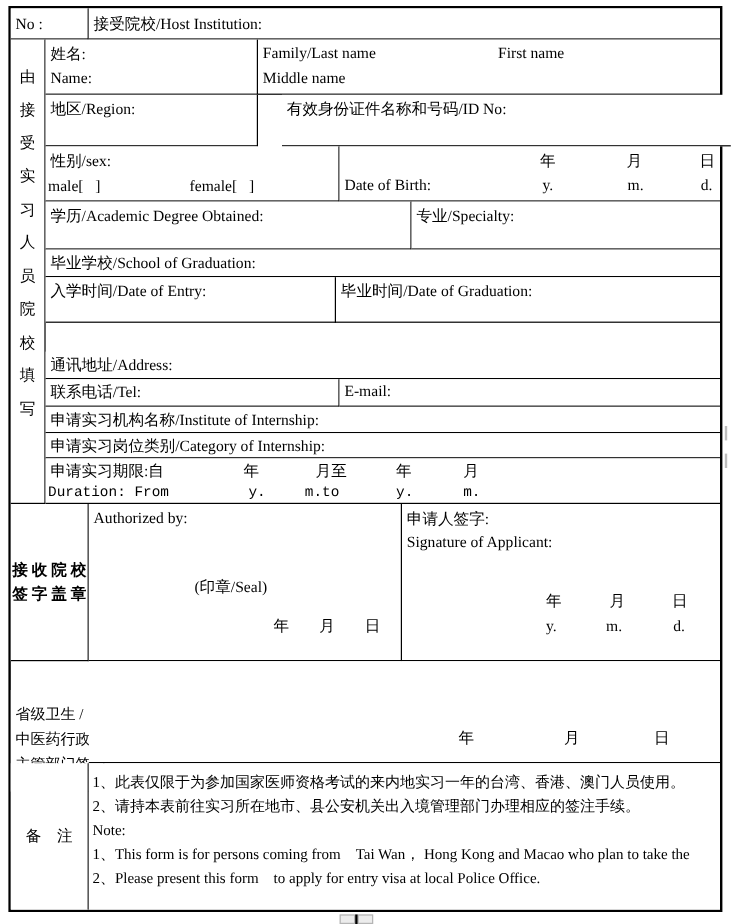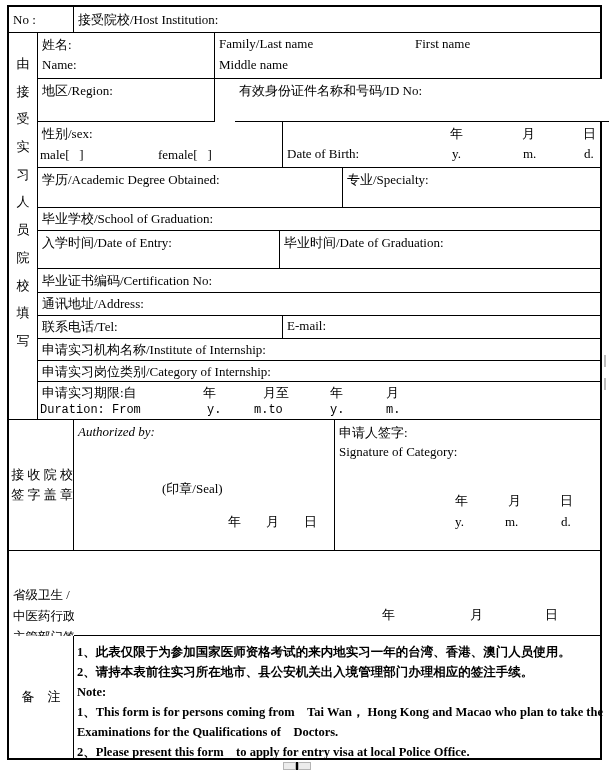--- a/index.html
+++ b/index.html
@@ -12,26 +12,26 @@
           background:#fff; }
   .cell.no-r { border-right:none; }
   .cell.no-b { border-bottom:none; }
   .abs { position:absolute; white-space:nowrap; }
   .pre { white-space:pre; }
   .lbl { display:block; padding:3px 2px 0 4px; line-height:20px; }
   .mono { font-family:"Liberation Mono","DejaVu Sans Mono",monospace; font-size:12px; }
   .vcol { display:flex; flex-direction:column; align-items:center;
           padding:24px 0 72px 0; justify-content:space-between; height:100%; }
   .vcol span { font-size:13px; line-height:13px; }
-  .notes { padding:6px 16px 0 3px; line-height:20px; font-size:12.5px;font-weight:bold; }
+  .notes { padding:6px 16px 0 3px; line-height:20px; font-size:12.5px; }
   .notes div { white-space:nowrap; }
   .prov-lines { padding:10px 3px 0 4px; line-height:21px; font-size:12.5px; }
   .note-label-box { display:flex; align-items:center; justify-content:center; height:100%; }
   .auth-label-box { display:flex; flex-direction:column; justify-content:center;
-                    align-items:flex-end; height:100%; line-height:20px; }
+                    align-items:center; height:100%; line-height:20px;font-weight:bold; }
   .artifact { position:absolute; background:#ececec; border:1px solid #b5b5b5; }
   .margin-mark { position:absolute; width:2px; background:#bdbdbd; }
 </style>
 </head>
 <body>
 
 <div id="canvas">
   <div id="formtable">
 
     <div class="cell" style="left:0;top:0;width:65px;height:26px;">
@@ -101,23 +101,20 @@
       <span class="abs" style="left:4px;top:2px;">毕业学校/School of Graduation:</span>
     </div>
 
     <div class="cell" style="left:29px;top:224px;width:242px;height:38px;">
       <span class="abs" style="left:4px;top:3px;">入学时间/Date of Entry:</span>
     </div>
     <div class="cell no-r" style="left:271px;top:224px;width:320px;height:38px;">
       <span class="abs" style="left:4px;top:3px;">毕业时间/Date of Graduation:</span>
     </div>
 
-    <div class="cell no-r" style="left:29px;top:262px;width:562px;height:24px;">
-      <span class="abs" style="left:4px;top:3px;">毕业证书编码/Certification No:</span>
-    </div>
 
     <div class="cell no-r" style="left:29px;top:286px;width:562px;height:23px;">
       <span class="abs" style="left:4px;top:2px;">通讯地址/Address:</span>
     </div>
 
     <div class="cell" style="left:29px;top:309px;width:245px;height:23px;">
       <span class="abs" style="left:4px;top:2px;">联系电话/Tel:</span>
     </div>
     <div class="cell no-r" style="left:274px;top:309px;width:317px;height:23px;">
       <span class="abs" style="left:4px;top:2px;">E-mail:</span>
@@ -144,29 +141,29 @@
       <span class="abs mono" style="left:348px;top:21px;">m.</span>
     </div>
 
     <div class="cell" style="left:0;top:413px;width:65px;height:131px;">
       <div class="auth-label-box">
         <span>接 收 院 校</span>
         <span>签 字 盖 章</span>
       </div>
     </div>
     <div class="cell" style="left:65px;top:413px;width:261px;height:131px;">
-      <span class="abs" style="left:4px;top:4px;font-style:italic;">Authorized by:</span>
+      <span class="abs" style="left:4px;top:4px;">Authorized by:</span>
       <span class="abs" style="left:88px;top:60px;">(印章/Seal)</span>
       <span class="abs" style="left:154px;top:93px;">年</span>
       <span class="abs" style="left:192px;top:93px;">月</span>
       <span class="abs" style="left:230px;top:93px;">日</span>
     </div>
     <div class="cell no-r" style="left:326px;top:413px;width:265px;height:131px;">
       <span class="abs" style="left:4px;top:4px;">申请人签字:</span>
-      <span class="abs" style="left:4px;top:24px;">Signature of Category:</span>
+      <span class="abs" style="left:4px;top:24px;">Signature of Applicant:</span>
       <span class="abs" style="left:120px;top:72px;">年</span>
       <span class="abs" style="left:173px;top:72px;">月</span>
       <span class="abs" style="left:225px;top:72px;">日</span>
       <span class="abs" style="left:120px;top:94px;">y.</span>
       <span class="abs" style="left:170px;top:94px;">m.</span>
       <span class="abs" style="left:226px;top:94px;">d.</span>
     </div>
 
     <div class="cell" style="left:0;top:568px;width:78px;height:85px;">
       <div class="prov-lines">
@@ -186,21 +183,20 @@
       <div class="note-label-box">
         <span class="pre">备    注</span>
       </div>
     </div>
     <div class="cell no-r no-b" style="left:65px;top:629px;width:526px;height:122px;">
       <div class="notes">
         <div>1、此表仅限于为参加国家医师资格考试的来内地实习一年的台湾、香港、澳门人员使用。</div>
         <div>2、请持本表前往实习所在地市、县公安机关出入境管理部门办理相应的签注手续。</div>
         <div>Note:</div>
         <div>1、This form is for persons coming from　Tai Wan， Hong Kong and Macao who plan to take the</div>
-        <div>Examinations for the Qualifications of　Doctors.</div>
         <div>2、Please present this form　to apply for entry visa at local Police Office.</div>
       </div>
     </div>
   </div>
 
   <div class="margin-mark" style="left:604px;top:355px;height:12px;"></div>
   <div class="margin-mark" style="left:604px;top:378px;height:12px;"></div>
   <div style="position:absolute;left:283px;top:762px;width:30px;height:8px;">
     <div class="artifact" style="left:0;top:0;width:13px;height:8px;"></div>
     <div class="artifact" style="left:15px;top:0;width:13px;height:8px;"></div>

